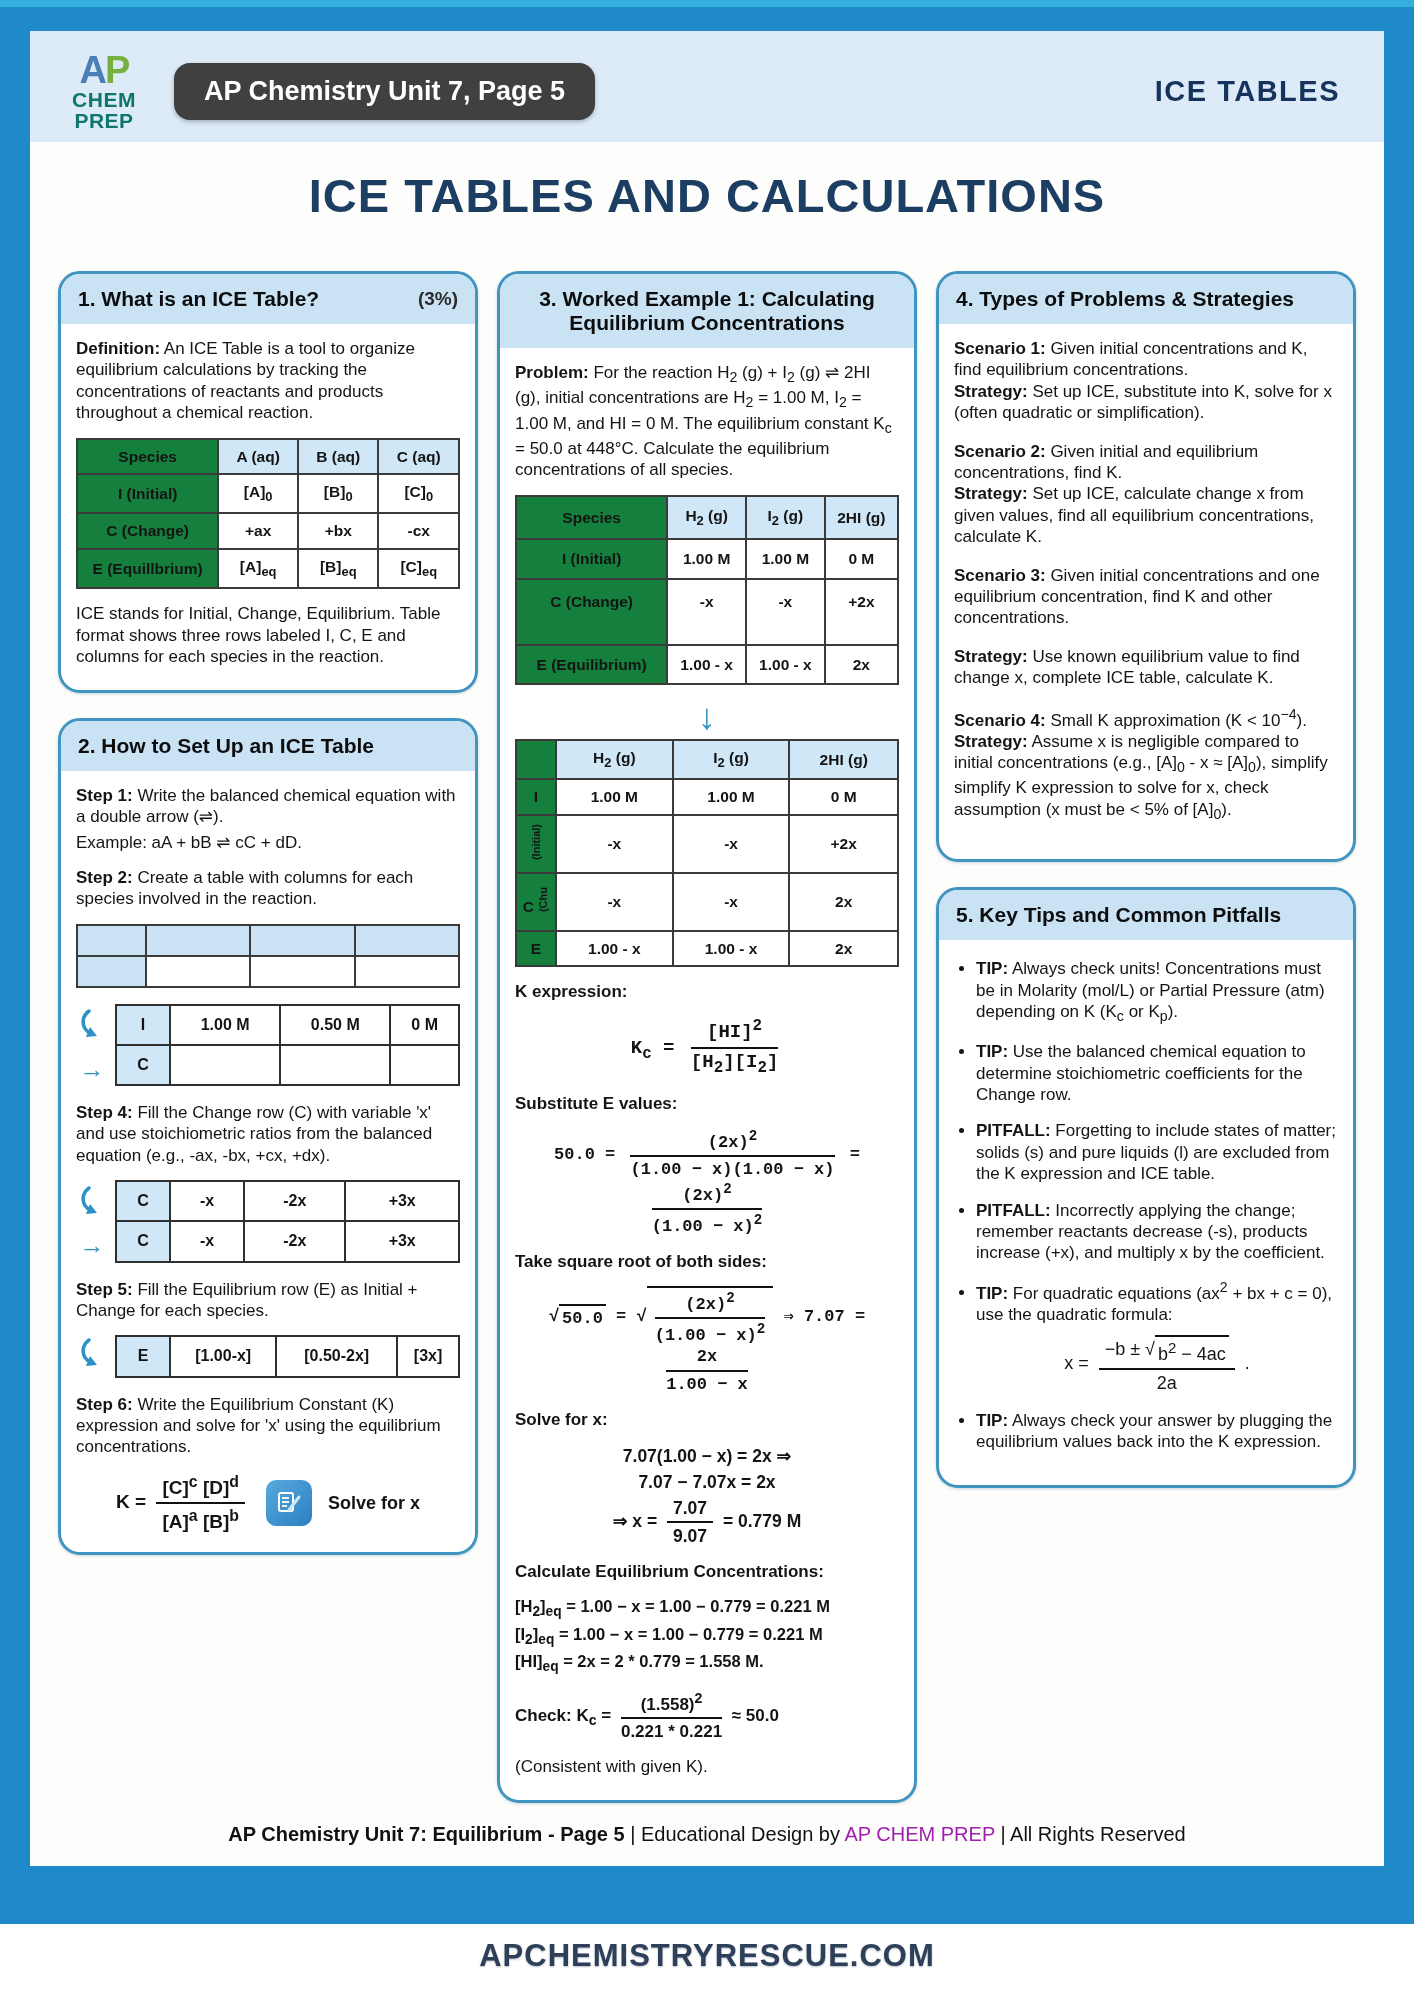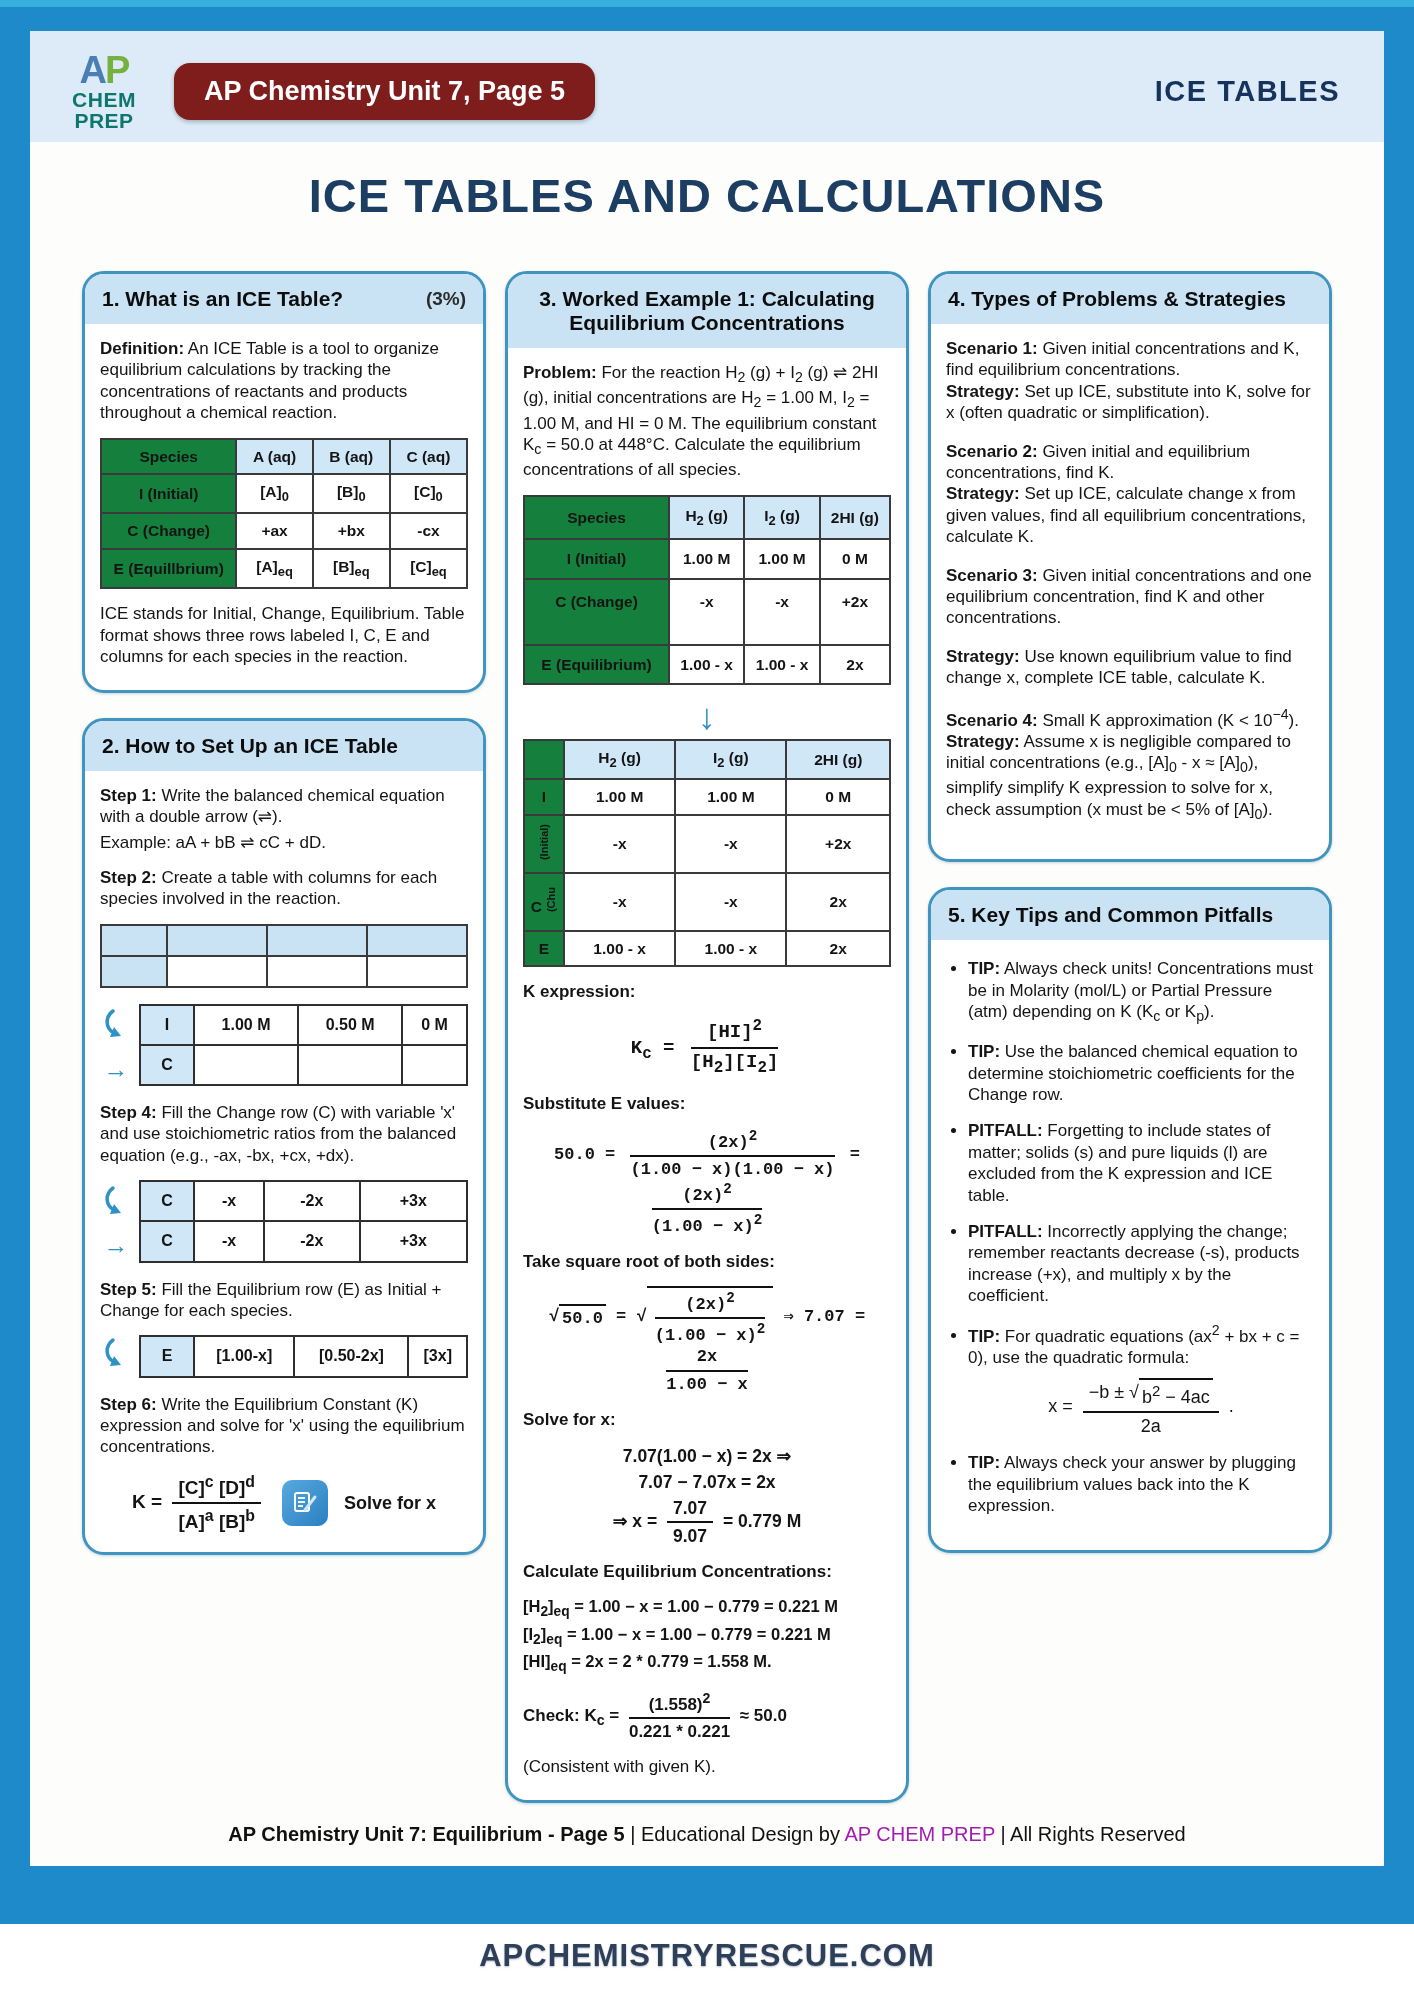--- a/index.html
+++ b/index.html
@@ -14,28 +14,28 @@
   .page-frame { background:#1f8aca; border-top:7px solid #35b0de; padding:24px 30px 58px; }
   .page { background:#fdfdfb; }
 
   
   .hdr { display:flex; align-items:center; background:#dcebf7; padding:20px 44px 10px 26px; min-height:104px; }
   .logo { width:96px; text-align:center; line-height:1; }
   .logo-ap { font-size:38px; font-weight:bold; letter-spacing:-2px; }
   .logo-ap .a { color:#4a7fb5; }
   .logo-ap .p { color:#76b13f; }
   .logo-line { font-size:21px; font-weight:bold; color:#0f766e; letter-spacing:0.5px; line-height:1.02; }
-  .unit-badge { background:#7f1d1d; color:#fff; font-weight:bold; font-size:27px; padding:13px 30px; border-radius:16px; margin-left:22px; box-shadow:0 2px 4px rgba(0,0,0,0.25); }
+  .unit-badge { background:#404040; color:#fff; font-weight:bold; font-size:27px; padding:13px 30px; border-radius:16px; margin-left:22px; box-shadow:0 2px 4px rgba(0,0,0,0.25); }
   .hdr-right { margin-left:auto; font-weight:bold; font-size:29px; color:#16335e; letter-spacing:1.5px; }
 
   
   .page-title { text-align:center; color:#1c3e63; font-size:47px; font-weight:bold; letter-spacing:1px; margin:26px 0 24px; }
 
   
-  .columns { display:grid; grid-template-columns:1fr 1fr 1fr; gap:19px; padding:0 52px 6px; align-items:start;margin-top:48px; }
+  .columns { display:grid; grid-template-columns:1fr 1fr 1fr; gap:19px; padding:0 28px 6px; align-items:start;margin-top:48px; }
   .col { display:flex; flex-direction:column; gap:25px; }
   .card { border:3.5px solid #4094c0; border-radius:22px; background:#fff; overflow:hidden; box-shadow:0 1px 3px rgba(40,90,130,0.25); }
   .card-head { background:#c9e3f5; padding:13px 17px; font-weight:bold; font-size:21px; color:#0d0d0d; display:flex; justify-content:space-between; align-items:center; line-height:1.15; }
   .card-head.center { display:block; text-align:center; }
   .pct { font-weight:bold; color:#2b2b2b; font-size:19px; }
   .card-body { padding:14px 15px 18px; font-size:17px; line-height:1.26; }
   .card-body p { margin:0 0 14px; }
   .card-body p:last-child { margin-bottom:4px; }
 
   

